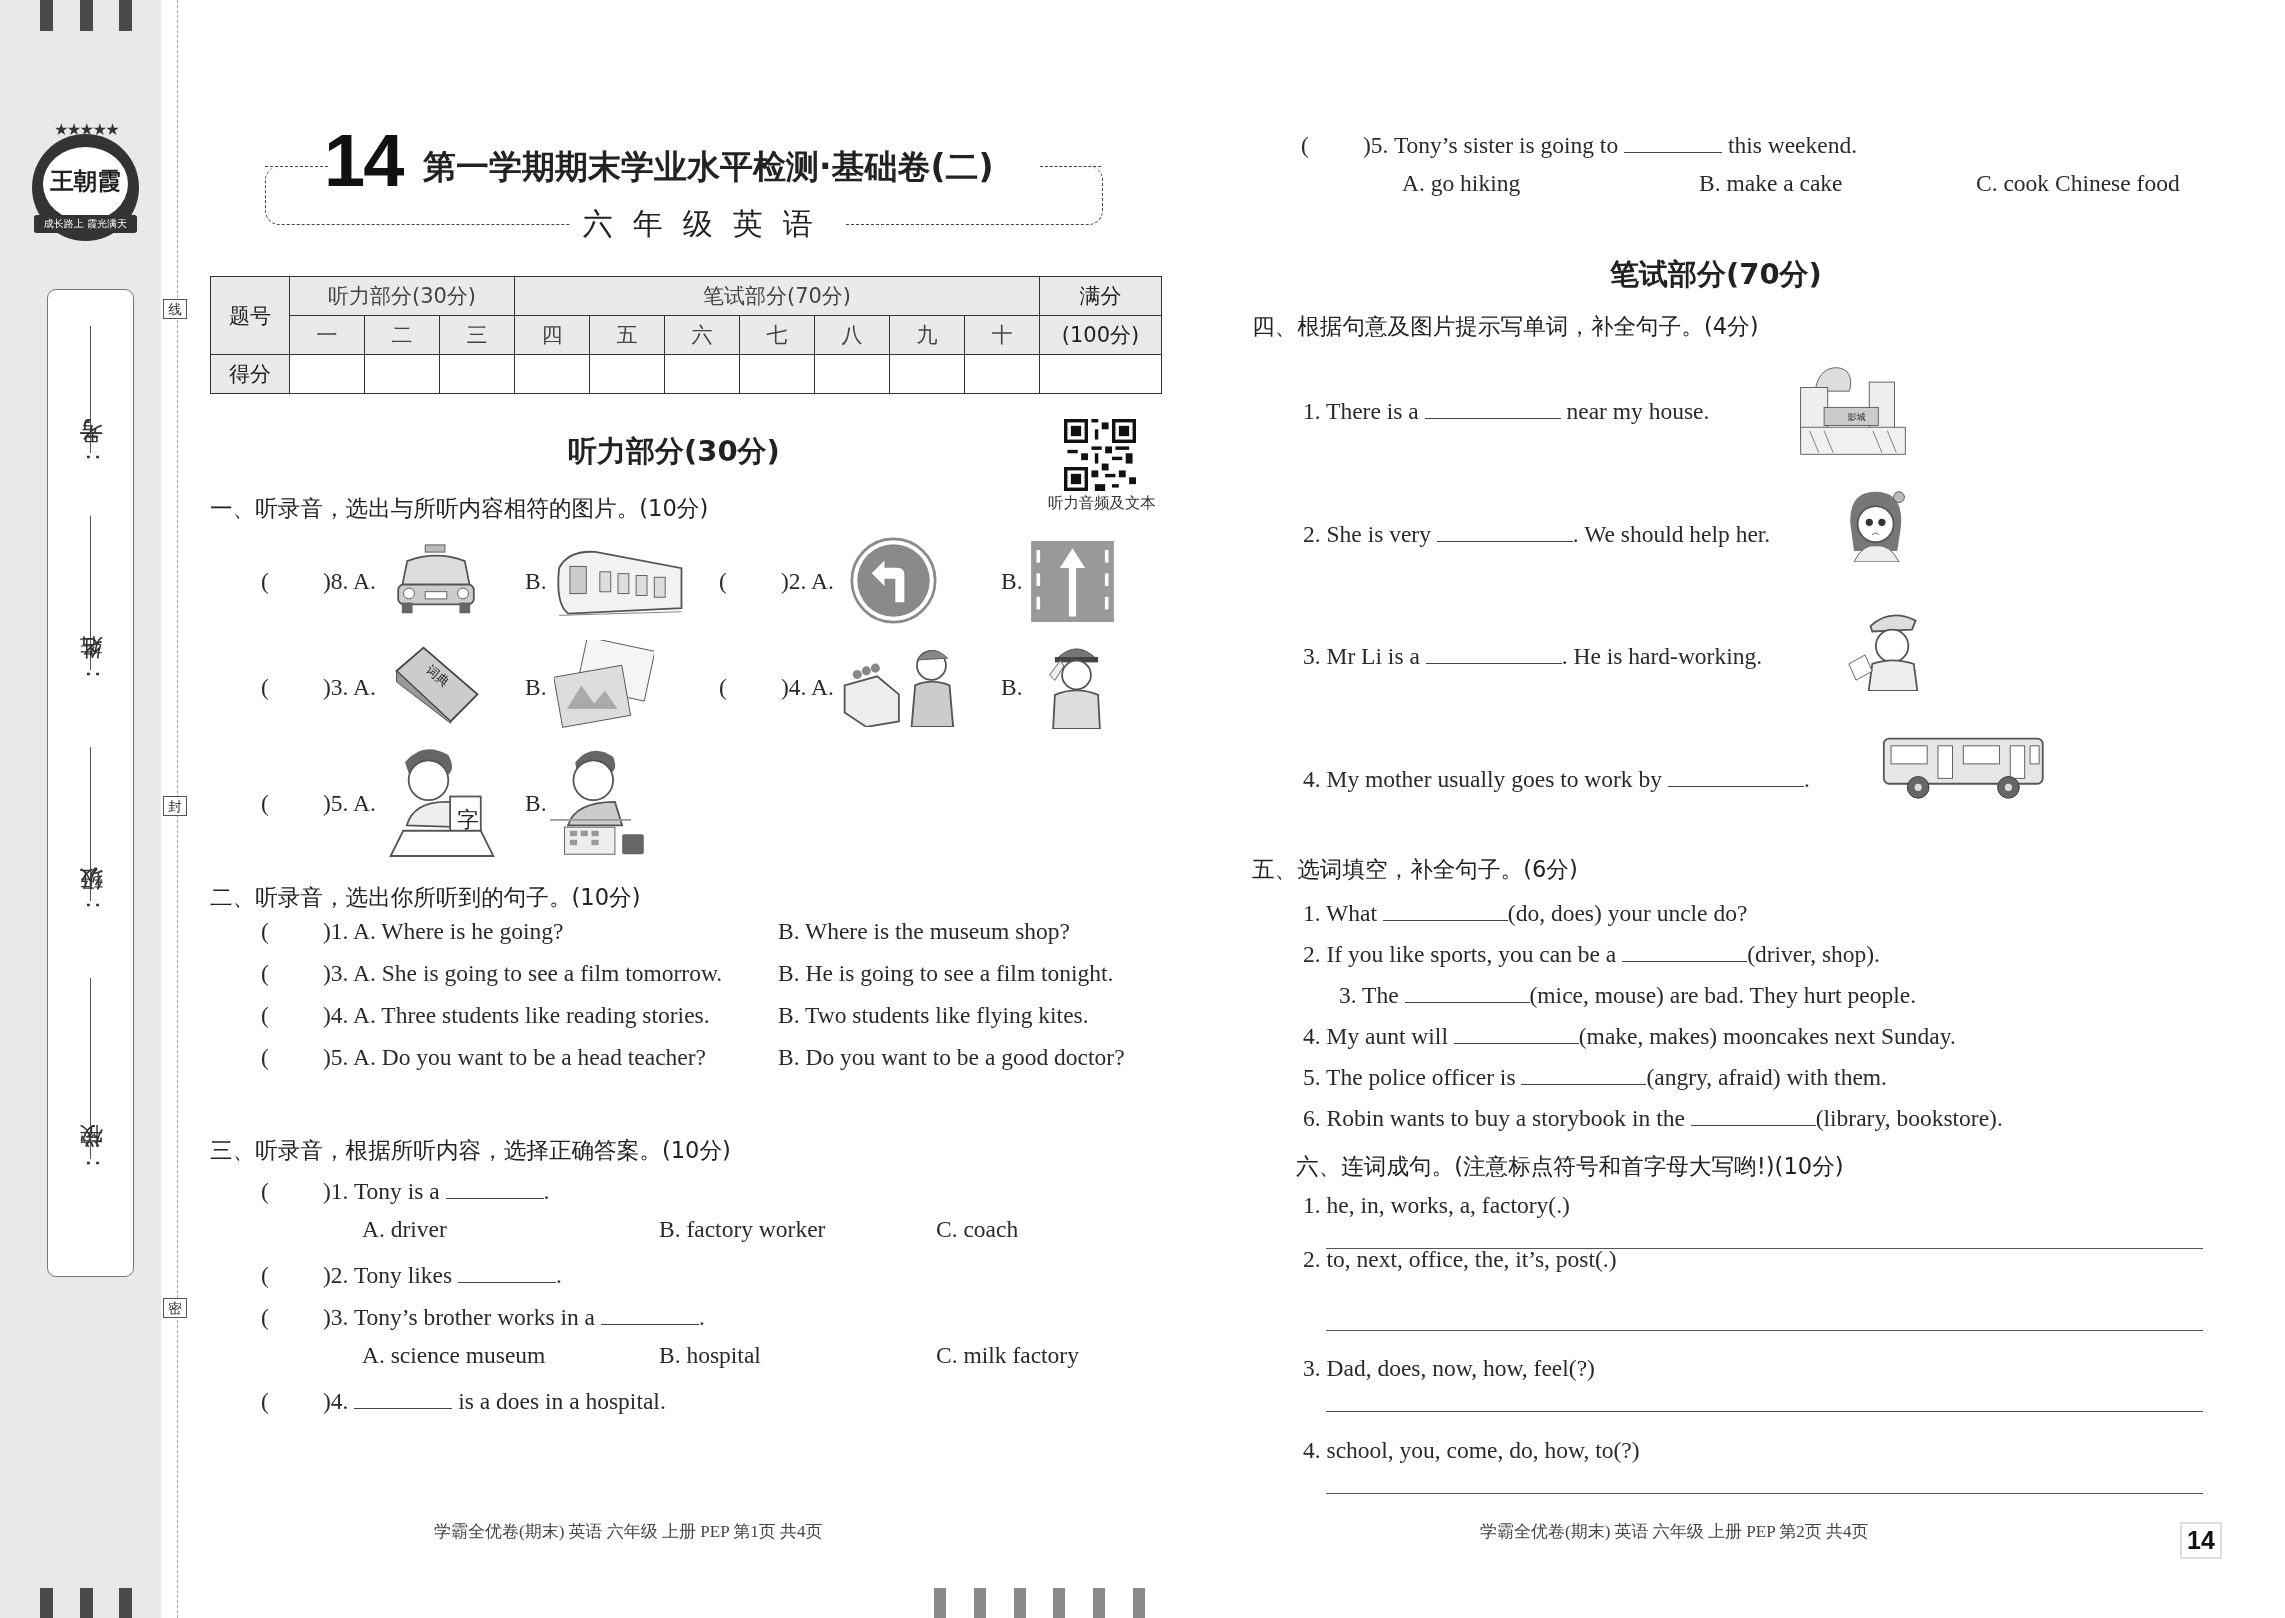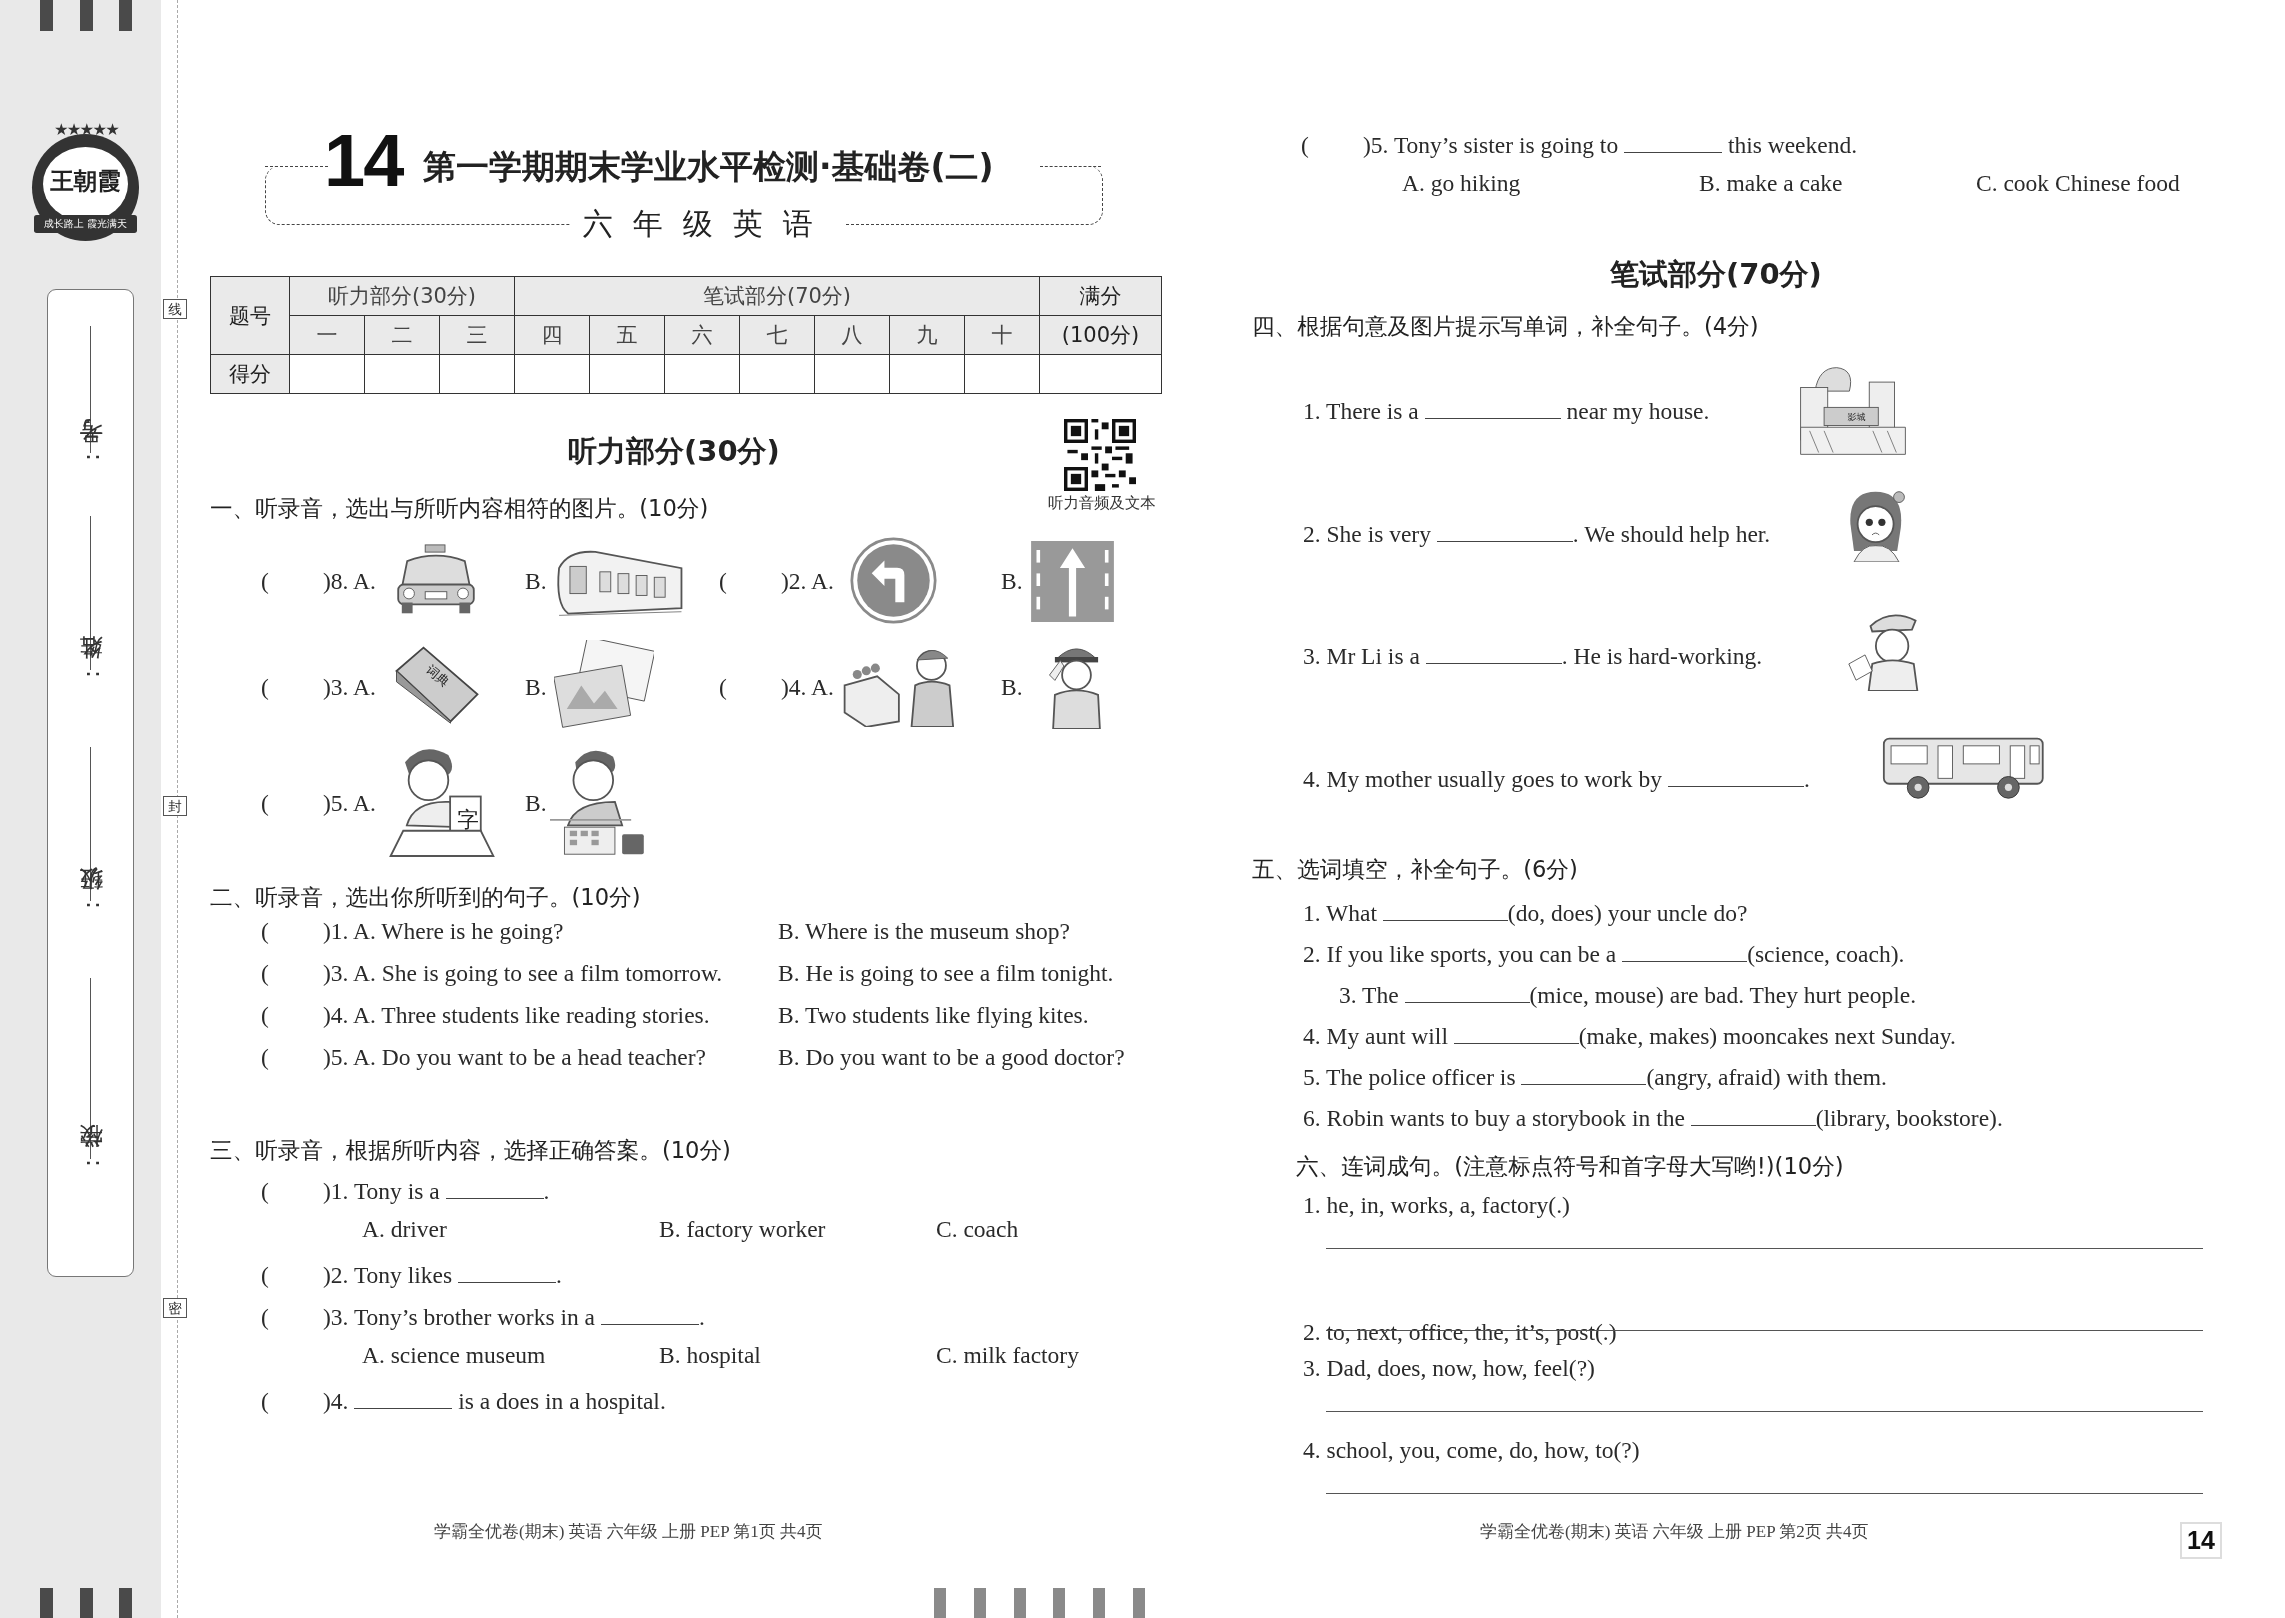--- a/index.html
+++ b/index.html
@@ -413,31 +413,31 @@
     </g>
   <circle cx="40" cy="58" r="12" fill="#666" stroke="#333"></circle>
     <circle cx="40" cy="58" r="4" fill="#ddd"></circle>
   <circle cx="140" cy="58" r="12" fill="#666" stroke="#333"></circle>
     <circle cx="140" cy="58" r="4" fill="#ddd"></circle>
 </svg>
 
 <div class="abs sec-h" style="left:1252px;top:854px;">五、选词填空，补全句子。(6分)</div>
 <div class="abs" style="left:1303px;top:896px;">
   <div class="line-t" style="height:41px;"><span>1. What</span> <span class="blank" style="width:125px;"></span><span>(do, does) your uncle do?</span></div>
-  <div class="line-t" style="height:41px;"><span>2. If you like sports, you can be a</span> <span class="blank" style="width:125px;"></span><span>(science, coach).</span></div>
+  <div class="line-t" style="height:41px;"><span>2. If you like sports, you can be a</span> <span class="blank" style="width:125px;"></span><span>(driver, shop).</span></div>
   <div class="line-t" style="height:41px;margin-left:36px;"><span>3. The</span> <span class="blank" style="width:125px;"></span><span>(mice, mouse) are bad. They hurt people.</span></div>
   <div class="line-t" style="height:41px;"><span>4. My aunt will</span> <span class="blank" style="width:125px;"></span><span>(make, makes) mooncakes next Sunday.</span></div>
   <div class="line-t" style="height:41px;"><span>5. The police officer is</span> <span class="blank" style="width:125px;"></span><span>(angry, afraid) with them.</span></div>
   <div class="line-t" style="height:41px;"><span>6. Robin wants to buy a storybook in the</span> <span class="blank" style="width:125px;"></span><span>(library, bookstore).</span></div>
 </div>
 
 <div class="abs sec-h" style="left:1296px;top:1151px;">六、连词成句。(注意标点符号和首字母大写哟!)(10分)</div>
 <div class="abs line-t" style="left:1303px;top:1192px;">1. he, in, works, a, factory(.)</div>
 <div class="answer-line" style="left:1326px;top:1248px;width:877px;"></div>
-<div class="abs line-t" style="left:1303px;top:1319px;text-align:center;">2. to, next, office, the, it’s, post(.)</div>
+<div class="abs line-t" style="left:1303px;top:1246px;text-align:center;">2. to, next, office, the, it’s, post(.)</div>
 <div class="answer-line" style="left:1326px;top:1330px;width:877px;"></div>
 <div class="abs line-t" style="left:1303px;top:1355px;">3. Dad, does, now, how, feel(?)</div>
 <div class="answer-line" style="left:1326px;top:1411px;width:877px;"></div>
 <div class="abs line-t" style="left:1303px;top:1437px;">4. school, you, come, do, how, to(?)</div>
 <div class="answer-line" style="left:1326px;top:1493px;width:877px;"></div>
 
 <div class="abs footer" style="left:1480px;top:1520px;">学霸全优卷(期末)  英语  六年级  上册  PEP  第2页  共4页</div>
 <div id="pageno" class="abs">14</div>
 
 

